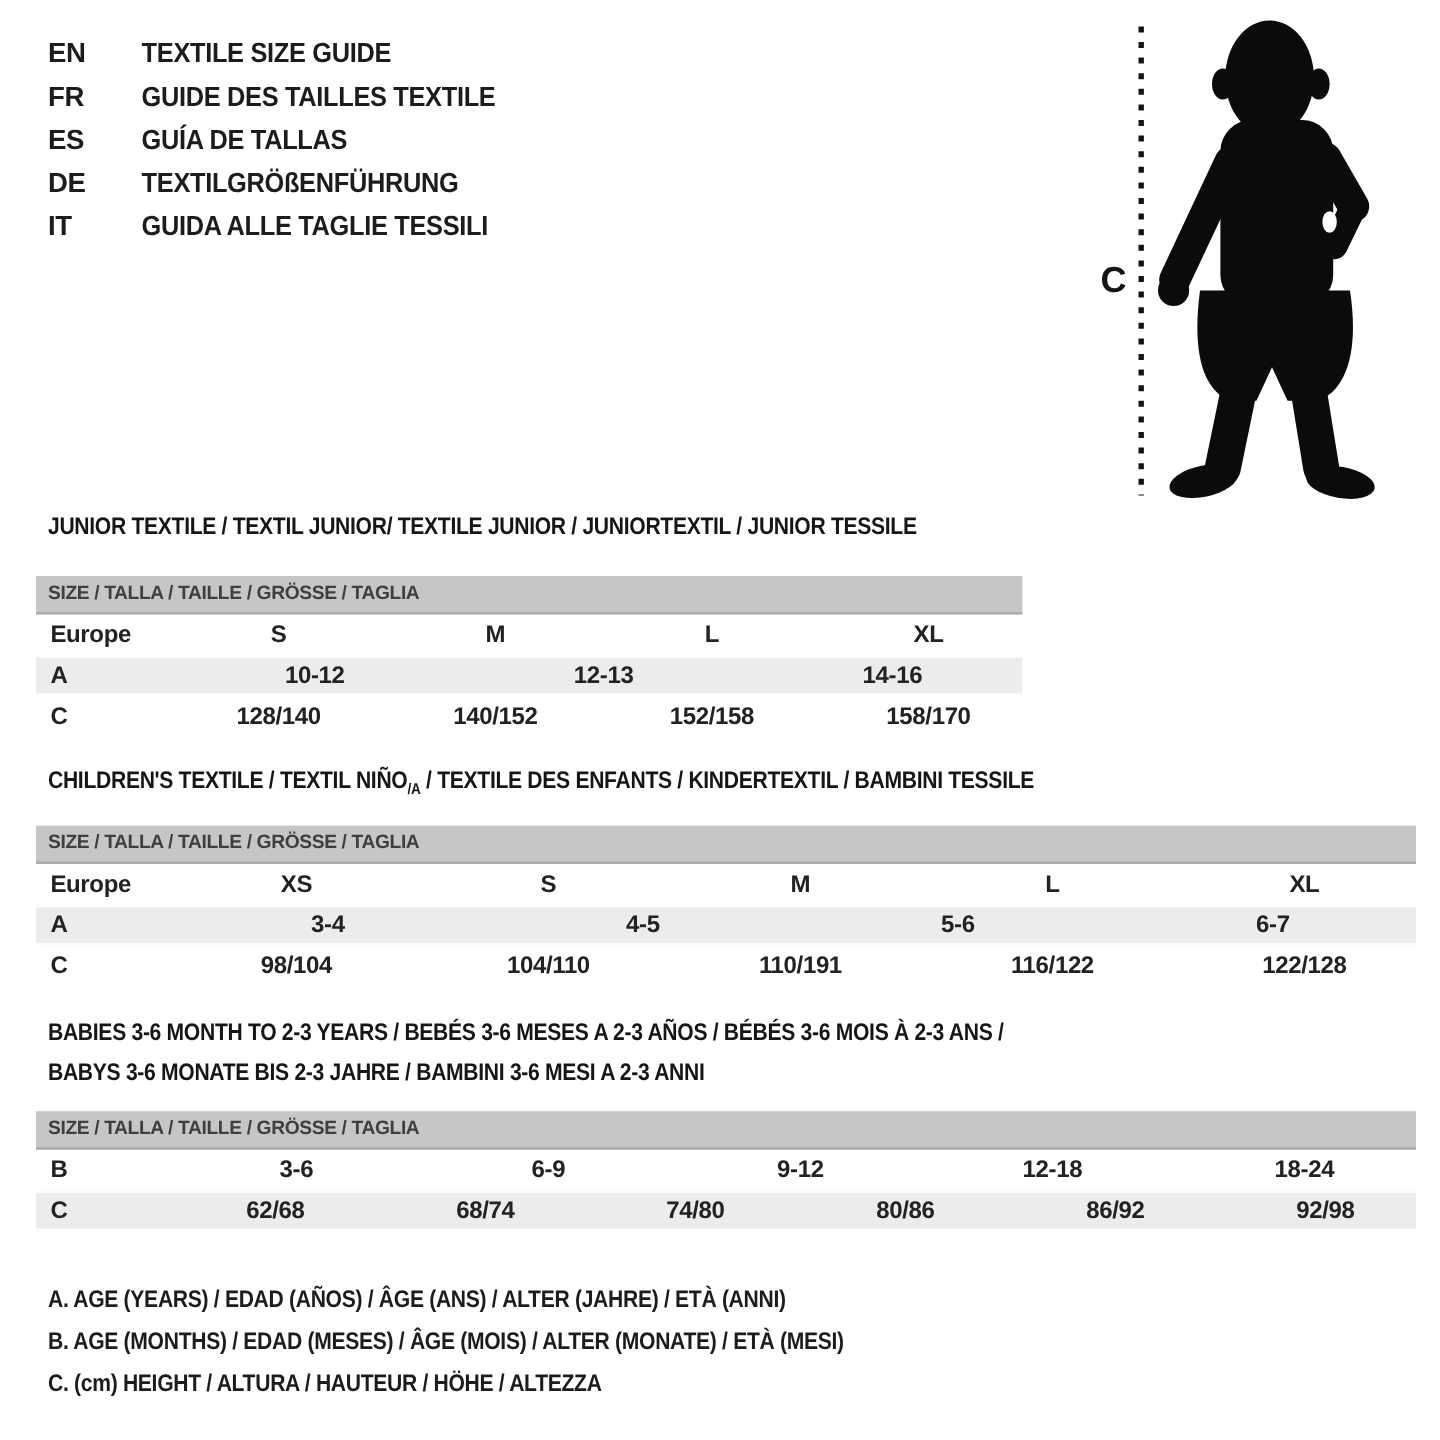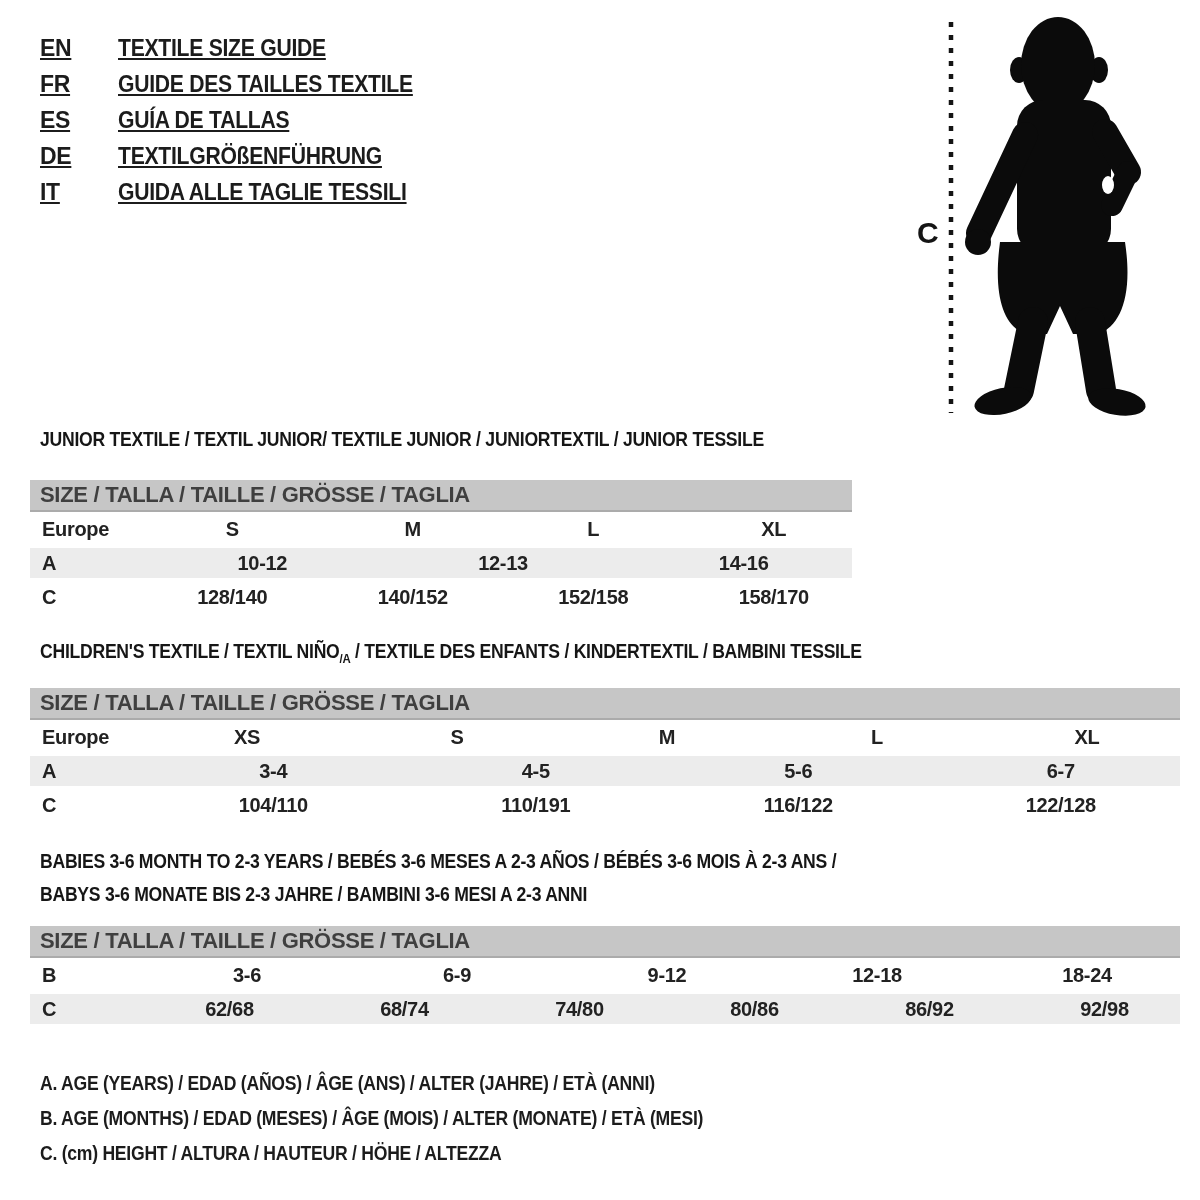--- a/index.html
+++ b/index.html
@@ -6,41 +6,41 @@
   html,body { width:1200px; height:1200px; }
   body {
     position:relative;
     background:#ffffff;
     color:#1c1c1c;
     font-family:"Liberation Sans", sans-serif;
     overflow:hidden;
   }
   
   .header-langs { position:absolute; left:40px; top:26px; }
-  .lang-row { display:flex; height:36px; align-items:flex-end;text-decoration:underline; }
+  .lang-row { display:flex; height:36px; align-items:center; }
   .lang-code { width:78px; font-weight:bold; font-size:23px; letter-spacing:-0.3px; }
   .lang-title { font-weight:bold; font-size:23px; letter-spacing:-0.3px;
                 transform:scaleX(0.92); transform-origin:0 50%; white-space:nowrap; }
   
   .figure { position:absolute; left:905px; top:0; width:260px; height:430px; }
   
   .sec-title { position:absolute; left:40px; font-weight:bold; font-size:20px;
                letter-spacing:-0.3px; transform:scaleX(0.88); transform-origin:0 0;
                white-space:nowrap; color:#161616; }
   #junior-title   { top:428px; }
   #children-title { top:640px; }
   #babies-title   { top:845px; line-height:33px; }
   .sub-a { font-size:13px; vertical-align:sub; }
   
   .size-table { position:absolute; left:30px; color:#222; }
   #junior-table   { top:480px; width:822px; }
   #children-table { top:688px; width:1150px; }
   #babies-table   { top:926px; width:1150px; }
   .size-bar { height:32px; line-height:30px; background:#c6c6c6; color:#3f3f3f;
-              font-weight:bold; font-size:22px; letter-spacing:-0.3px;
+              font-weight:bold; font-size:16px; letter-spacing:-0.3px;
               padding-left:10px; border-bottom:2px solid #ababab; }
   .trow { display:flex; height:34px; line-height:34px; font-size:20px;
           font-weight:bold; letter-spacing:-0.3px;gap:24px; }
   .trow .rlabel { width:100px; padding-left:12px; text-align:left; }
   .trow .cell { flex:1; text-align:center; }
   .stripe { background:#ececec; box-shadow: inset 0 2px 0 #ffffff, inset 0 -2px 0 #ffffff; }
   
   .footnotes { position:absolute; left:40px; top:1066px; font-weight:bold;
                font-size:20px; line-height:35px; letter-spacing:-0.3px;
                transform:scaleX(0.88); transform-origin:0 0; white-space:nowrap; }
@@ -132,20 +132,21 @@
   </div>
   <div class="trow stripe">
     <div class="rlabel">A</div>
     <div class="cell">3-4</div>
     <div class="cell">4-5</div>
     <div class="cell">5-6</div>
     <div class="cell">6-7</div>
   </div>
   <div class="trow">
     <div class="rlabel">C</div>
+    <div class="cell">98/104</div>
     <div class="cell">104/110</div>
     <div class="cell">110/191</div>
     <div class="cell">116/122</div>
     <div class="cell">122/128</div>
   </div>
 </div>
 
 <div class="sec-title" id="babies-title">
   <div>BABIES 3-6 MONTH TO 2-3 YEARS / BEBÉS 3-6 MESES A 2-3 AÑOS / BÉBÉS 3-6 MOIS À 2-3 ANS /</div>
   <div>BABYS 3-6 MONATE BIS 2-3 JAHRE / BAMBINI 3-6 MESI A 2-3 ANNI</div>

